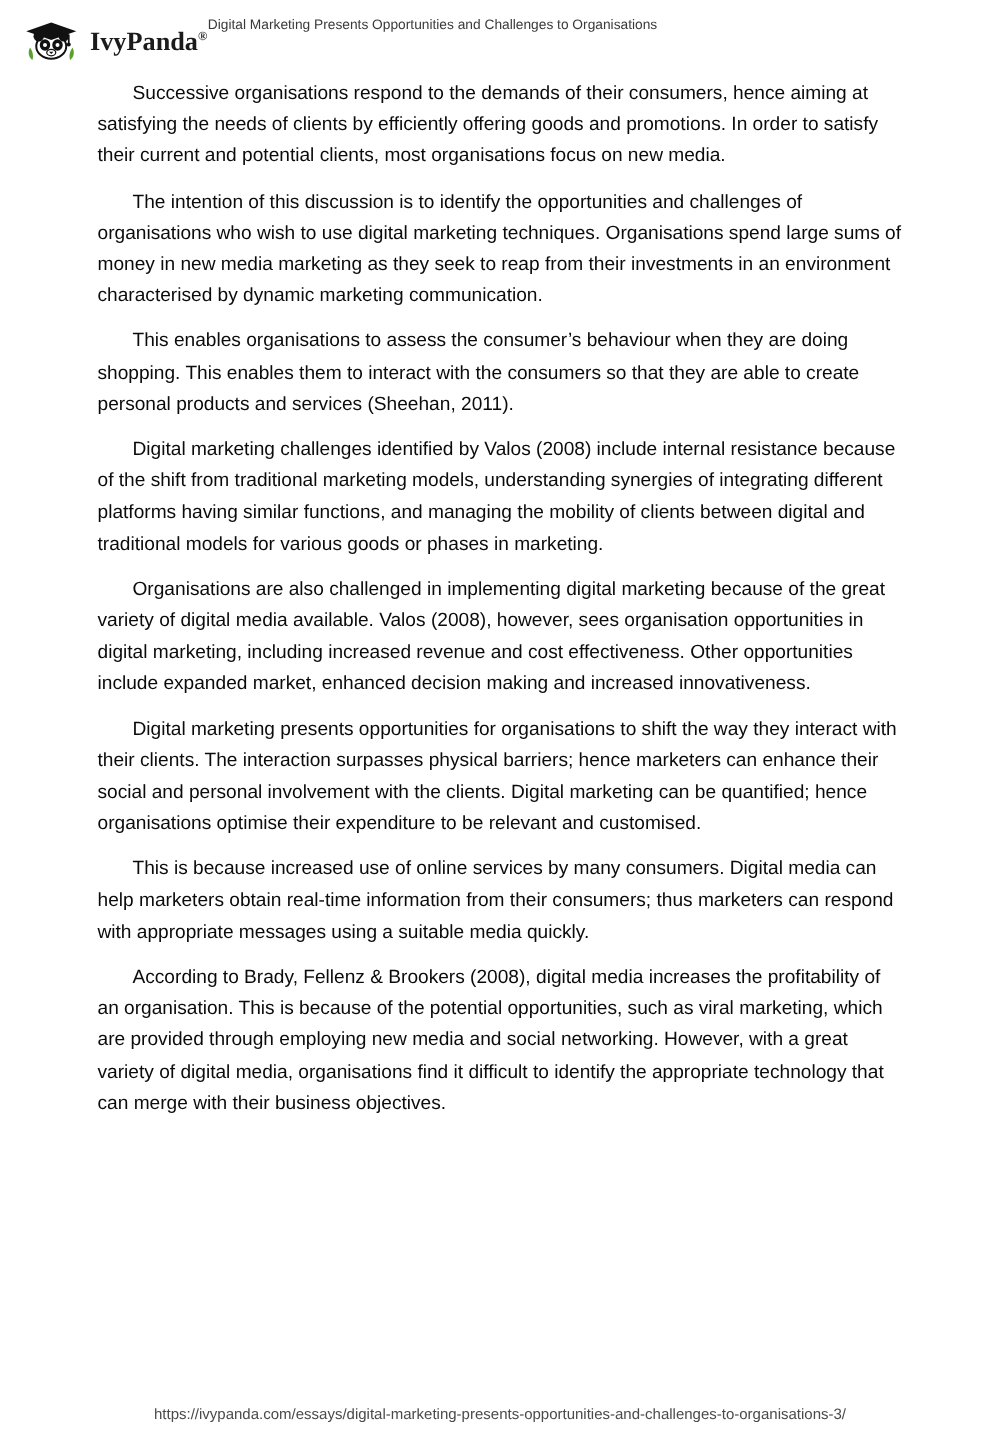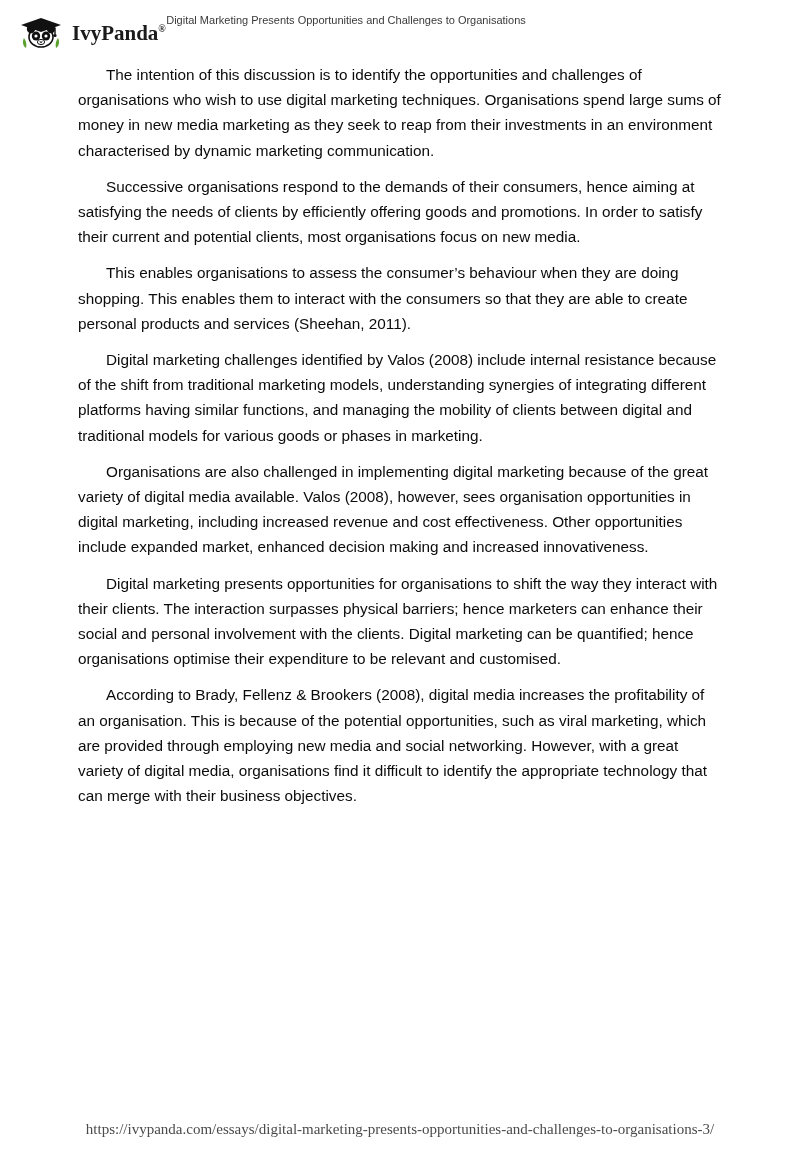--- a/index.html
+++ b/index.html
@@ -86,23 +86,23 @@
     text-align: left;
     font-family: "Liberation Sans", sans-serif;
   }
   
   .footer {
     position: absolute;
     left: 0;
     right: 0;
     bottom: 22px;
     text-align: center;
-    font-size: 15px;
+    font-size: 12px;
     color: #4a4a4a;
-    font-family: Liberation Serif, serif;
+    font-family: Liberation Sans, sans-serif;
   }
   .footer a {
     color: #4a4a4a;
     text-decoration: none;
   }
 </style>
 </head>
 <body>
 
 <div class="page">
@@ -134,26 +134,27 @@
           <circle cx="35" cy="19.5" r="1.6" fill="#111111"></circle>
         </svg>
       </span>
       <span class="brand-text"><span>IvyPanda</span><span class="reg">®</span></span>
     </div>
 
     <div class="header-title">Digital Marketing Presents Opportunities and Challenges to Organisations</div>
   </div>
 
   <div class="content">
+    <p class="para">Successive organisations respond to the demands of their consumers, hence aiming at satisfying the needs of clients by efficiently offering goods and promotions. In order to satisfy their current and potential clients, most organisations focus on new media.</p>
     <p class="para">The intention of this discussion is to identify the opportunities and challenges of organisations who wish to use digital marketing techniques. Organisations spend large sums of money in new media marketing as they seek to reap from their investments in an environment characterised by dynamic marketing communication.</p>
-    <p class="para">Successive organisations respond to the demands of their consumers, hence aiming at satisfying the needs of clients by efficiently offering goods and promotions. In order to satisfy their current and potential clients, most organisations focus on new media.</p>
     <p class="para">This enables organisations to assess the consumer’s behaviour when they are doing shopping. This enables them to interact with the consumers so that they are able to create personal products and services (Sheehan, 2011).</p>
     <p class="para">Digital marketing challenges identified by Valos (2008) include internal resistance because of the shift from traditional marketing models, understanding synergies of integrating different platforms having similar functions, and managing the mobility of clients between digital and traditional models for various goods or phases in marketing.</p>
     <p class="para">Organisations are also challenged in implementing digital marketing because of the great variety of digital media available. Valos (2008), however, sees organisation opportunities in digital marketing, including increased revenue and cost effectiveness. Other opportunities include expanded market, enhanced decision making and increased innovativeness.</p>
     <p class="para">Digital marketing presents opportunities for organisations to shift the way they interact with their clients. The interaction surpasses physical barriers; hence marketers can enhance their social and personal involvement with the clients. Digital marketing can be quantified; hence organisations optimise their expenditure to be relevant and customised.</p>
+    <p class="para">This is because increased use of online services by many consumers. Digital media can help marketers obtain real-time information from their consumers; thus marketers can respond with appropriate messages using a suitable media quickly.</p>
     <p class="para">According to Brady, Fellenz &amp; Brookers (2008), digital media increases the profitability of an organisation. This is because of the potential opportunities, such as viral marketing, which are provided through employing new media and social networking. However, with a great variety of digital media, organisations find it difficult to identify the appropriate technology that can merge with their business objectives.</p>
   </div>
 
   <div class="footer">
     <a href="#">https://ivypanda.com/essays/digital-marketing-presents-opportunities-and-challenges-to-organisations-3/</a>
   </div>
 
 </div>
 
 </body></html>

